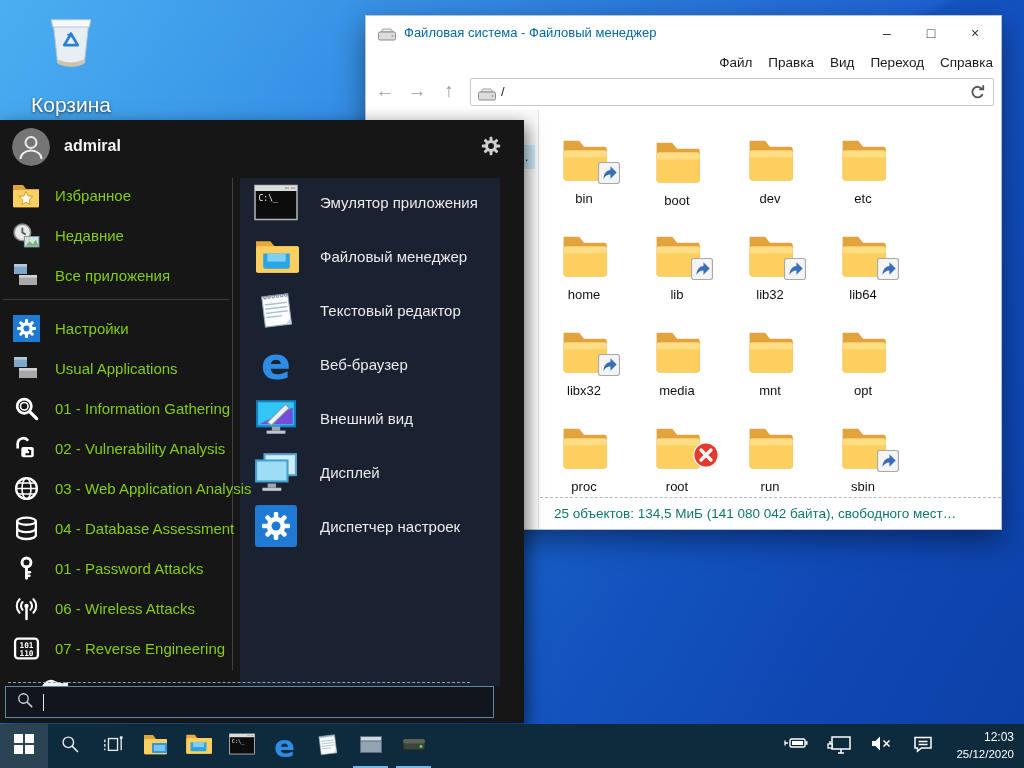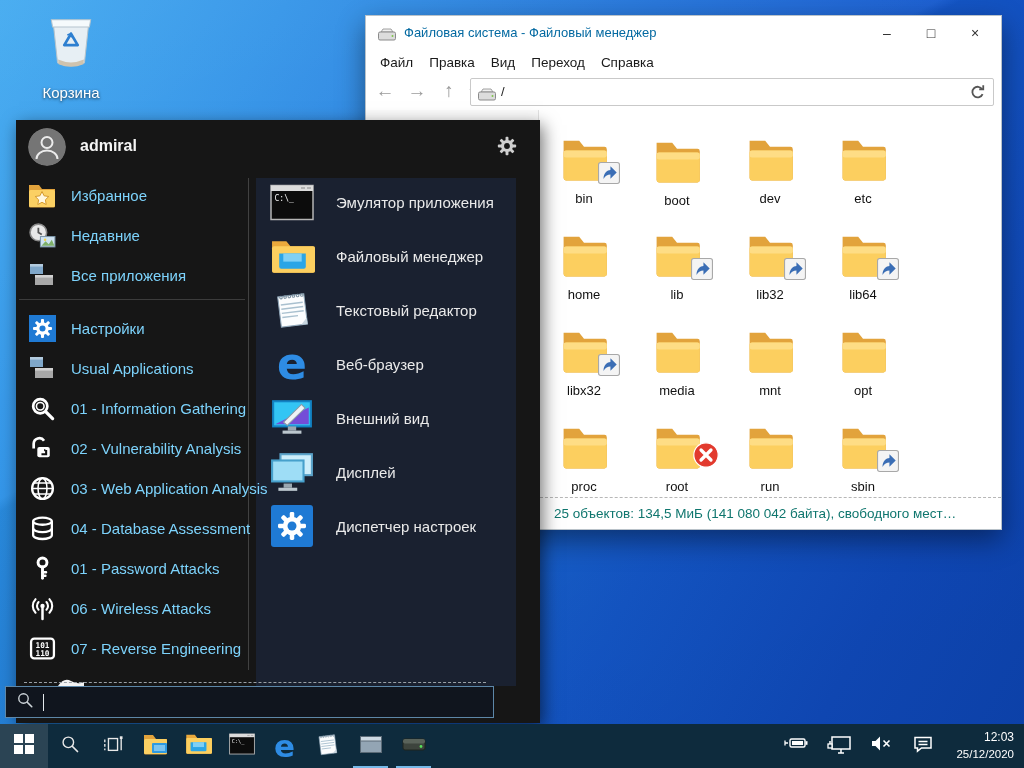--- a/index.html
+++ b/index.html
@@ -5,31 +5,31 @@
   * { margin:0; padding:0; box-sizing:border-box; }
   html,body { width:1024px; height:768px; overflow:hidden; }
   body { font-family:"Liberation Sans","DejaVu Sans",sans-serif; }
   .root { position:relative; width:1024px; height:768px; overflow:hidden;
     background:linear-gradient(118deg,#37a5ef 0%,#2b90e7 20%,#1d70d9 46%,#155ad0 66%,#104dc3 84%,#0d47b9 100%); }
   .beam { position:absolute; left:0; top:0; width:100%; height:100%;
     background:linear-gradient(152deg,rgba(255,255,255,0.10) 0%,rgba(255,255,255,0.04) 38%,rgba(0,0,0,0.06) 39%,rgba(0,0,0,0.10) 100%); }
 
   
   .desktop-icon { position:absolute; left:28px; top:12px; width:86px; text-align:center; }
-  .desktop-icon .lbl { margin-top:8px; color:#fff; font-size:15px; text-shadow:0 1px 3px rgba(0,0,0,.75); }
+  .desktop-icon .lbl { margin-top:17px; color:#fff; font-size:21px; text-shadow:0 1px 3px rgba(0,0,0,.75); }
 
   
   .fm-window { position:absolute; left:365px; top:15px; width:637px; height:515px; background:#fff;
     border:1px solid #b9c2c9; box-shadow:0 10px 26px rgba(0,0,0,.42); }
   .fm-titlebar { position:relative; height:33px; background:#fff; }
   .fm-winicon { position:absolute; left:12px; top:11px; }
   .fm-title { position:absolute; left:38px; top:9px; font-size:13px; color:#0369a1; white-space:nowrap; }
   .fm-controls { position:absolute; right:4px; top:0; height:33px; display:flex; }
   .fm-ctrl { width:44px; height:33px; display:flex; align-items:center; justify-content:center; font-size:14px; color:#333; }
-  .fm-menubar { display:flex; height:27px; align-items:center; padding-left:6px; }
+  .fm-menubar { display:flex; height:27px; align-items:center; padding-left:6px;justify-content:flex-end; }
   .fm-menuitem { padding:0 8px; font-size:13.5px; color:#1a1a1a; }
   .fm-toolbar { position:relative; height:34px; }
   .fm-nav { position:absolute; top:1px; width:30px; height:28px; text-align:center; font-size:19px; color:#9a9a9a; line-height:28px; }
   .fm-pathbar { position:absolute; left:104px; top:2px; width:524px; height:28px; border:1px solid #c9c9c9; border-radius:2px; background:#fff; }
   .fm-pathtext { position:absolute; left:30px; top:5px; font-size:13px; color:#222; }
   .fm-refresh { position:absolute; right:7px; top:5px; }
   .fm-body { position:absolute; left:0; right:0; top:94px; bottom:0; }
   .fm-sidebar { position:absolute; left:0; top:0; bottom:0; width:173px; background:#fbfbfb; border-right:1px solid #e2e2e2; }
   .fm-sideitem { position:absolute; left:0; right:3px; top:35px; height:24px; background:#cde9fb; color:#1d1d1d; font-size:12.5px;
     display:flex; align-items:center; justify-content:flex-end; padding-right:6px; }
@@ -37,29 +37,29 @@
   .fm-cell { position:absolute; width:92px; height:84px; text-align:center; }
   .fm-cell .icw { position:relative; display:inline-block; width:48px; height:50px; }
   .fm-cell .emblem { position:absolute; }
   .fm-cell .emblem.link { right:-12px; bottom:-2px; }
   .fm-cell .emblem.noaccess { right:-18px; bottom:2px; }
   .fm-cell .lbl { margin-top:3px; font-size:13px; color:#111; }
   .fm-status { position:absolute; left:174px; right:0; bottom:0; height:32px; background:#fff; border-top:1px dashed #b7b7b7;
     display:flex; align-items:center; padding-left:14px; font-size:13.5px; color:#0f766e; white-space:nowrap; overflow:hidden; }
 
   
-  .start-menu { position:absolute; left:16px; top:120px; width:524px; height:603px; background:#161616;
+  .start-menu { position:absolute; left:0; top:120px; width:524px; height:603px; background:#161616;
     box-shadow:3px 5px 16px rgba(0,0,0,.55); }
   .sm-rightbg { position:absolute; left:240px; top:58px; width:260px; height:508px; background:#1a2130; }
   .sm-avatar { position:absolute; left:12px; top:8px; width:38px; height:38px; border-radius:50%; overflow:hidden; }
   .sm-user { position:absolute; left:64px; top:17px; font-size:16px; font-weight:bold; color:#f5f5f5; }
   .sm-gear { position:absolute; right:22px; top:15px; }
   .sm-vsep { position:absolute; left:232px; top:58px; width:1px; height:492px; background:#414141; }
   .sm-left { position:absolute; left:0; top:55px; width:232px; }
-  .sm-left-item { height:40px; display:flex; align-items:center; padding-left:10px; gap:13px; color:#7dd3fc; font-size:15px; white-space:nowrap; }
+  .sm-left-item { height:40px; display:flex; align-items:center; padding-left:10px; gap:13px; color:#84cc16; font-size:15px; white-space:nowrap; }
   .sm-left-item .icon { width:32px; display:flex; justify-content:center; flex:none; }
   .sm-sep { height:9px; width:226px; margin-left:3px; border-top:1px solid #3c3c3c; margin-top:4px; }
   .sm-right { position:absolute; left:240px; top:55px; width:260px; }
   .sm-right-item { height:54px; display:flex; align-items:center; gap:21px; padding-left:13px; color:#eaeaea; font-size:15px; white-space:nowrap; }
   .sm-right-item .icon { width:46px; display:flex; justify-content:center; flex:none; }
   .sm-dash { position:absolute; left:8px; top:562px; width:462px; border-top:1px dashed #9aa0a6; }
   .sm-blob { position:absolute; left:40px; top:552px; }
   .search-box { position:absolute; left:5px; top:686px; width:489px; height:32px; background:#10151e; border:1px solid #5d87a8;
     display:flex; align-items:center; padding-left:10px; gap:9px; }
   .search-caret { width:1px; height:17px; background:#e3e8ec; }

